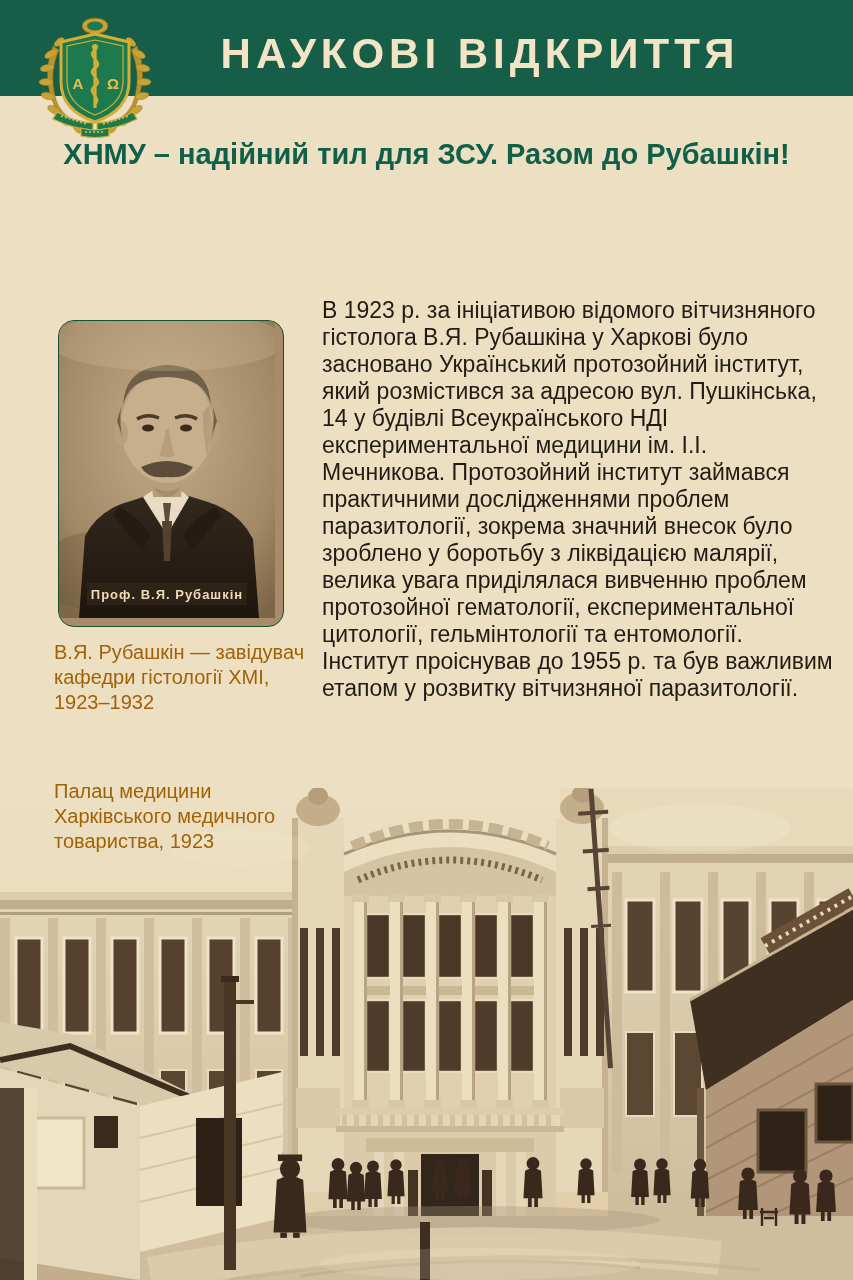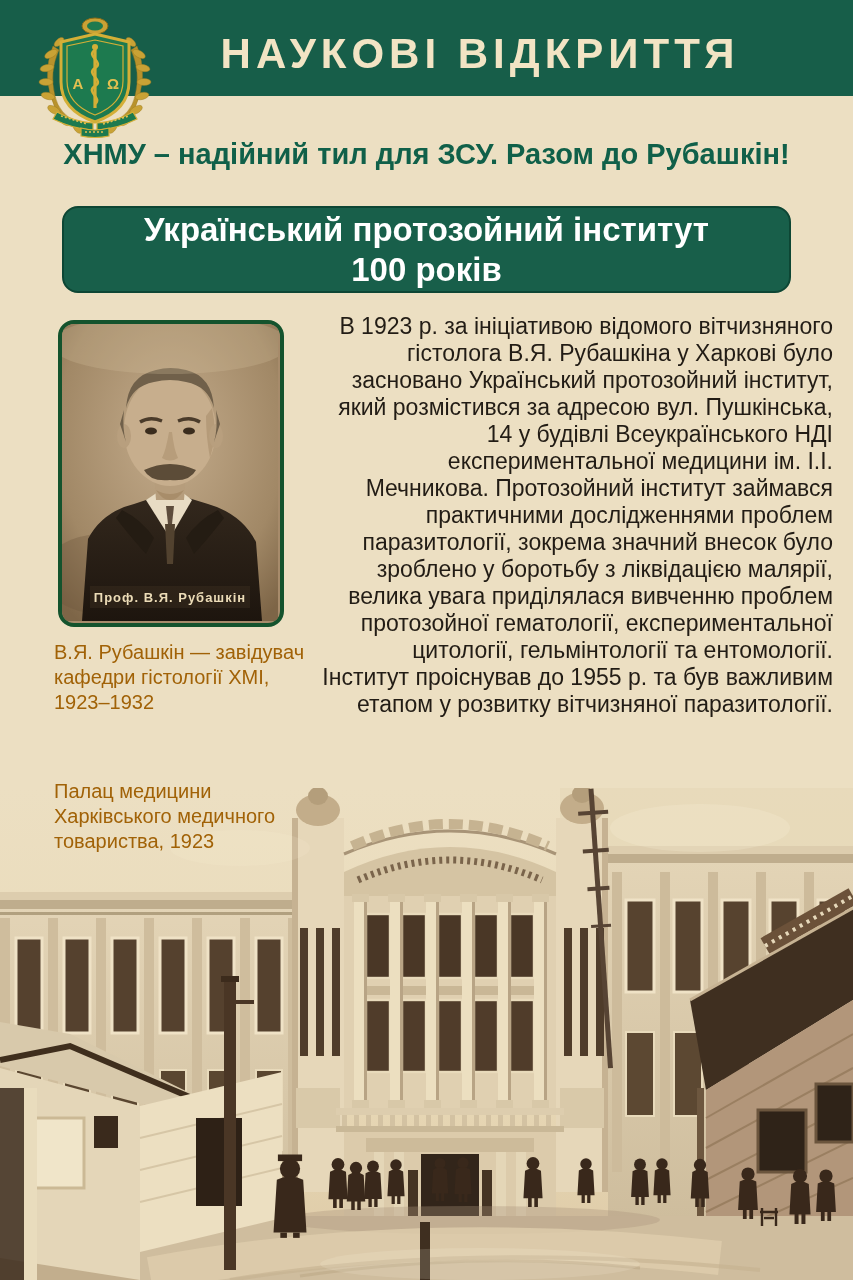--- a/index.html
+++ b/index.html
@@ -24,32 +24,32 @@
     position:absolute;top:206px;left:62px;width:729px;height:87px;
     background:#185f4a;border:2px solid #0d4634;border-radius:16px;box-sizing:border-box;
     display:flex;flex-direction:column;align-items:center;justify-content:center;
   }
   .banner-line1{font-size:33px;font-weight:700;color:#ffffff;line-height:1.2;}
   .banner-line2{font-size:33px;font-weight:700;color:#ffffff;line-height:1.2;}
   .banner-line2 .num{font-weight:800;}
   
   .portrait-frame{
     position:absolute;left:58px;top:320px;width:226px;height:307px;box-sizing:border-box;
-    border:4px solid #14532d;border-radius:16px;overflow:hidden;background:#a78b6b;
+    border:1px solid #14532d;border-radius:16px;overflow:hidden;background:#a78b6b;
   }
   .caption{
     position:absolute;left:54px;width:300px;color:#a16207;
     font-size:20px;line-height:1.24;white-space:pre-line;
   }
   .caption.portrait-caption{top:640px;}
   .caption.palace-caption{top:779px;z-index:2;}
   
   .article{
-    position:absolute;left:322px;top:313px;width:511px;
-    text-align:right;font-size:23px;line-height:1.175;color:#221c15;
+    position:absolute;left:322px;top:297px;width:511px;
+    text-align:left;font-size:23px;line-height:1.175;color:#221c15;
   }
   
   .photo{position:absolute;left:0;top:788px;width:853px;height:492px;}
 </style>
 </head>
 <body>
 
 <div class="page">
 
   <div class="header">
@@ -98,24 +98,20 @@
     <g>
       <path d="M24,96 Q42,106 60,107 L60,114 Q40,113 20,103 Z" fill="#1d7a4f" stroke="#d4af37" stroke-width="1.2"></path>
       <path d="M100,96 Q82,106 64,107 L64,114 Q84,113 104,103 Z" fill="#1d7a4f" stroke="#d4af37" stroke-width="1.2"></path>
       <path d="M48,112 Q62,116 76,112 L76,120 Q62,123 48,120 Z" fill="#1d7a4f" stroke="#d4af37" stroke-width="1.2"></path>
       <path d="M28,100 L54,108 M70,108 L96,100 M52,116 L72,116" stroke="#e3c050" stroke-width="1.6" stroke-dasharray="2,2"></path>
     </g>
   </svg>
 
   <div class="slogan">ХНМУ – надійний тил для ЗСУ. Разом до Рубашкін!</div>
 
-  <div class="banner">
-    <div class="banner-line1">Український протозойний інститут</div>
-    <div class="banner-line2"><span class="num">100</span><span> років</span></div>
-  </div>
 
   <div class="portrait-frame">
     <svg width="216" height="297" viewBox="0 0 216 297">
       <defs>
         <radialGradient id="pbg" cx="50%" cy="38%" r="75%">
           <stop offset="0%" stop-color="#c3ab8b"></stop>
           <stop offset="70%" stop-color="#a18866"></stop>
           <stop offset="100%" stop-color="#7d6547"></stop>
         </radialGradient>
         <linearGradient id="coat" x1="0" y1="0" x2="0" y2="1">

